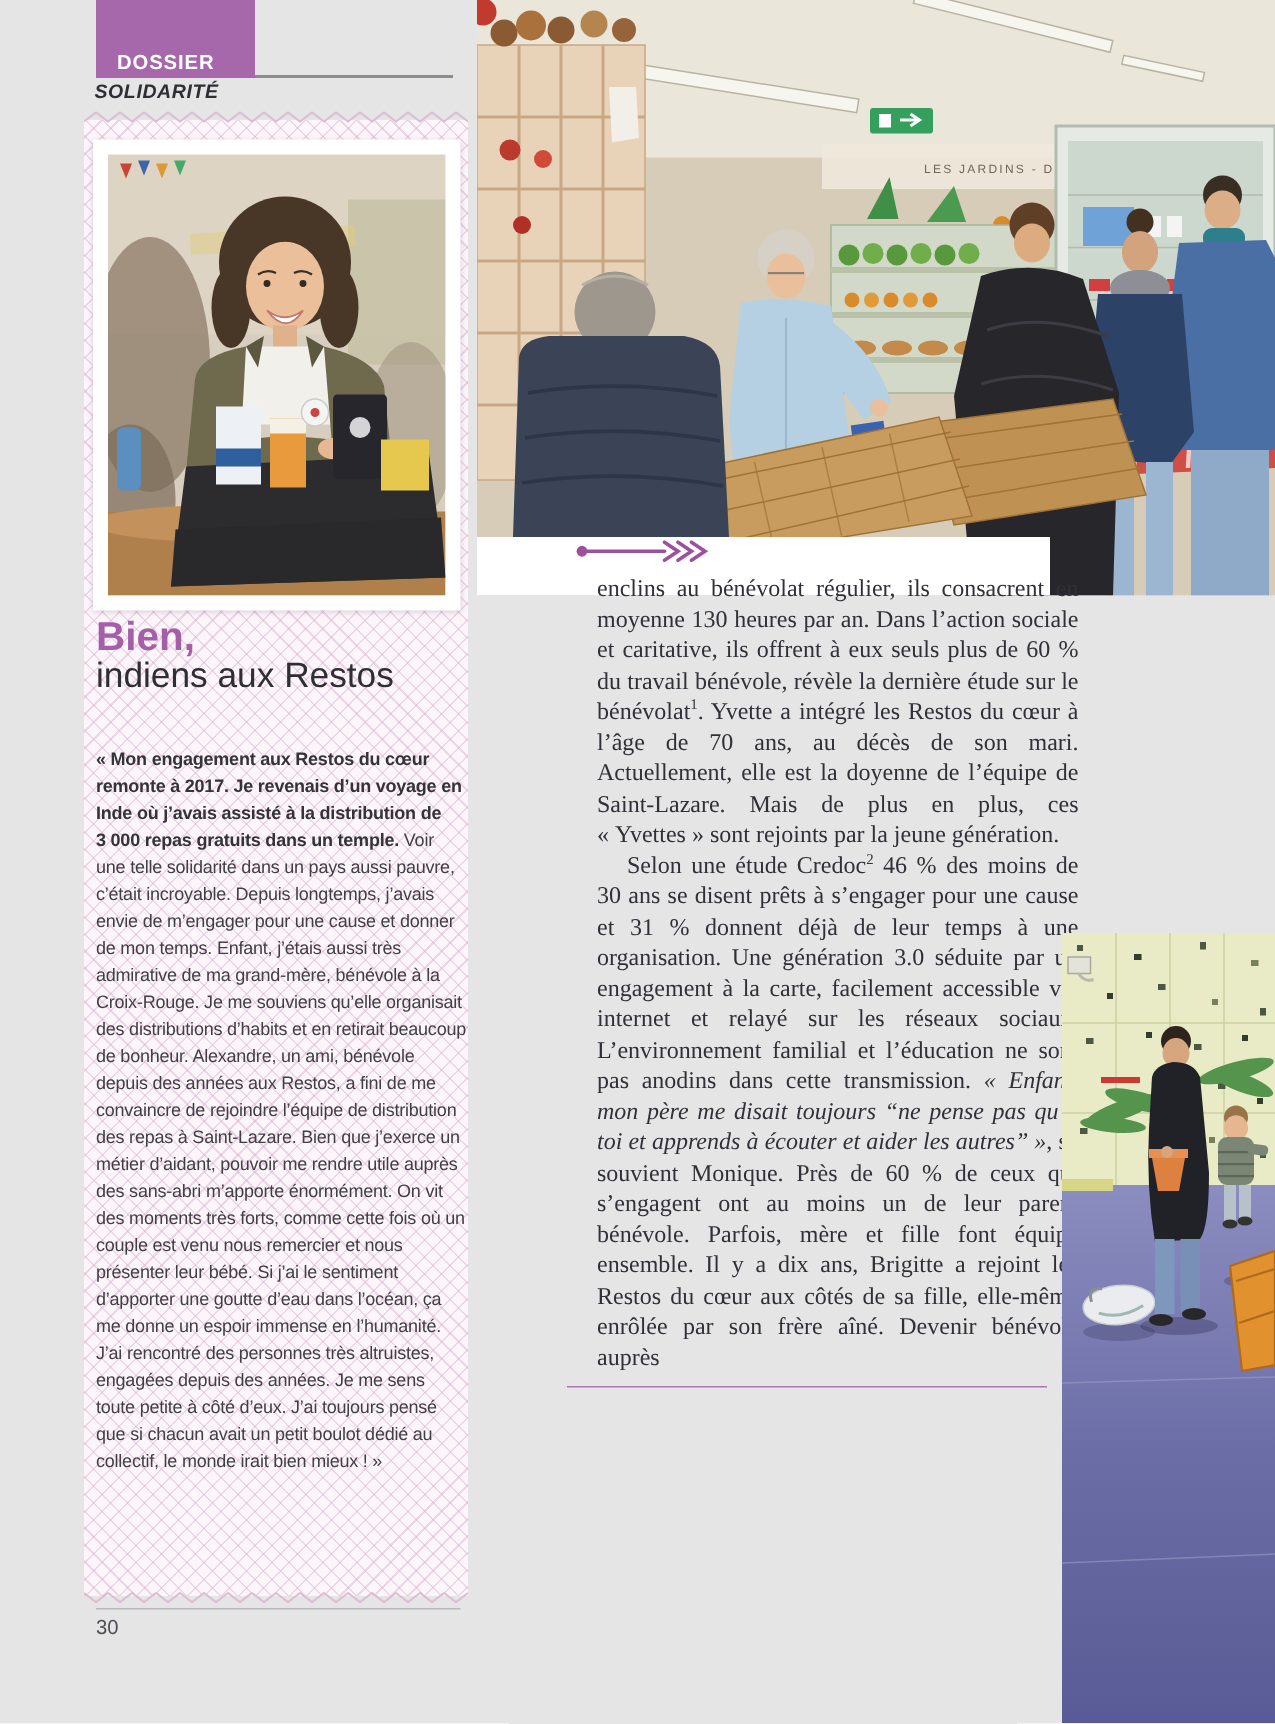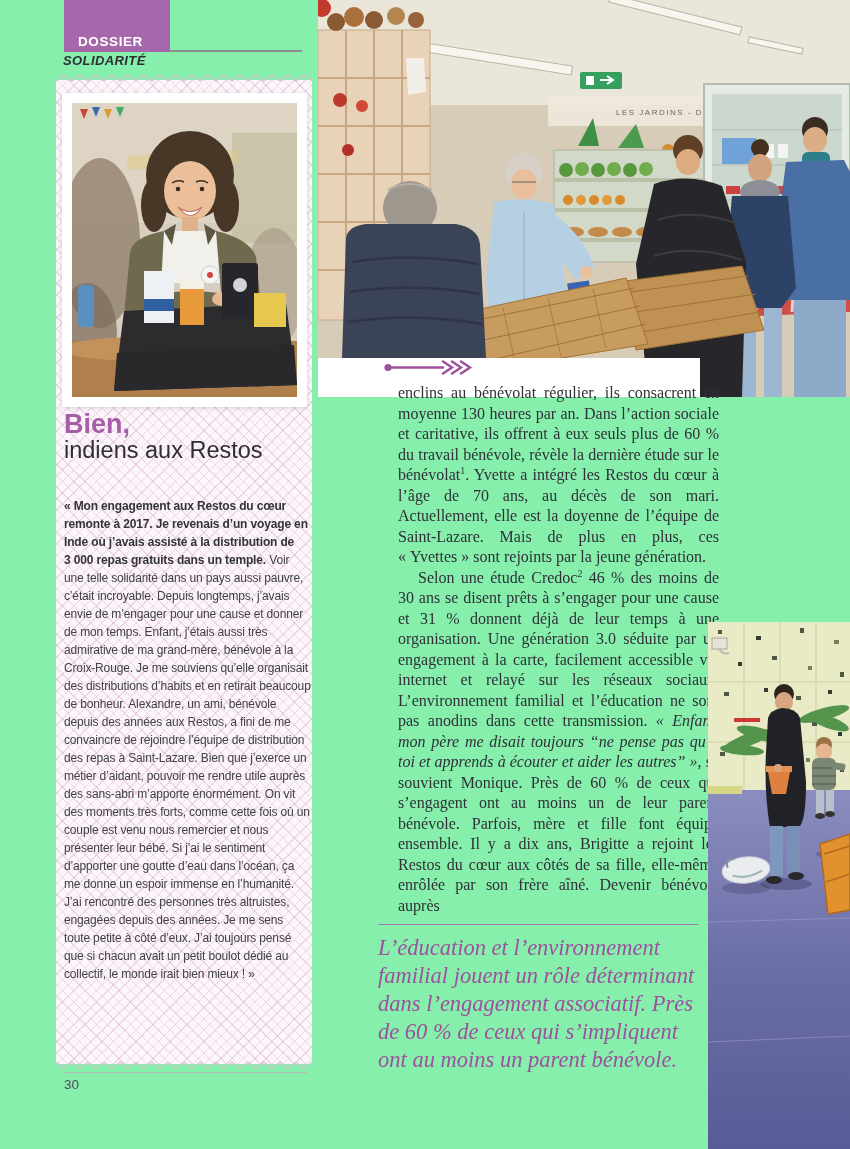--- a/index.html
+++ b/index.html
@@ -1,16 +1,16 @@
 <!DOCTYPE html>
 <html lang="fr"><head>
 <meta charset="utf-8">
 <style>
   html,body{margin:0;padding:0;background:#ffffff;}
-  .page{position:relative;width:850px;height:1149px;background:#86efac;overflow:hidden;
+  .page{position:relative;width:850px;height:1149px;background:#e5e5e5;overflow:hidden;
         font-family:"Liberation Sans","DejaVu Sans",sans-serif;}
   .abs{position:absolute;}
 
   
   .kicker-box{left:64px;top:0;width:106px;height:52px;background:#a667ab;}
   .kicker-label{position:absolute;left:14px;bottom:3px;color:#fff;font-weight:700;
     font-size:13.5px;letter-spacing:.6px;}
   .header-rule{left:170px;top:50px;width:132px;height:2px;background:#8d8d90;}
   .section-title{left:63px;top:53px;font-style:italic;font-weight:800;font-size:13px;
     color:#2e2e34;letter-spacing:.4px;}
@@ -277,21 +277,20 @@
       <path d="M78,1.5 L87,7.5 L78,13.5"></path>
     </g>
   </svg>
 
   <div class="abs article-col">
     <p><span>enclins au bénévolat régulier, ils consacrent en moyenne 130 heures par an. Dans l’action sociale et caritative, ils offrent à eux seuls plus de 60&nbsp;% du travail bénévole, révèle la dernière étude sur le bénévolat</span><sup>1</sup><span>. Yvette a intégré les Restos du cœur à l’âge de 70 ans, au décès de son mari. Actuellement, elle est la doyenne de l’équipe de Saint-Lazare. Mais de plus en plus, ces «&nbsp;Yvettes&nbsp;» sont rejoints par la jeune génération.</span></p>
     <p class="indent"><span>Selon une étude Credoc</span><sup>2</sup><span> 46&nbsp;% des moins de 30 ans se disent prêts à s’engager pour une cause et 31&nbsp;% donnent déjà de leur temps à une organisation. Une génération 3.0 séduite par un engagement à la carte, facilement accessible via internet et relayé sur les réseaux sociaux. L’environnement familial et l’éducation ne sont pas anodins dans cette transmission. </span><i>«&nbsp;Enfant, mon père me disait toujours “ne pense pas qu’à toi et apprends à écouter et aider les autres”&nbsp;»</i><span>, se souvient Monique. Près de 60&nbsp;% de ceux qui s’engagent ont au moins un de leur parent bénévole. Parfois, mère et fille font équipe ensemble. Il y a dix ans, Brigitte a rejoint les Restos du cœur aux côtés de sa fille, elle-même enrôlée par son frère aîné. Devenir bénévole auprès</span></p>
   </div>
 
   <div class="abs quote-rule"></div>
-  <div class="abs pullquote">L’éducation et l’environnement familial jouent un rôle déterminant dans l’engagement associatif. Près de 60&nbsp;% de ceux qui s’impliquent ont au moins un parent bénévole.</div>
 
   <svg class="abs climb-photo" viewBox="0 0 142 527" preserveAspectRatio="none" role="img">
     <defs>
       <linearGradient id="floorg" x1="0" y1="0" x2="0" y2="1">
         <stop offset="0" stop-color="#8b8dc0"></stop>
           <stop offset=".5" stop-color="#6b6da6"></stop>
           <stop offset="1" stop-color="#595b96"></stop>
       </linearGradient>
     </defs>
     <rect width="142" height="175" fill="#e9eac6"></rect>

